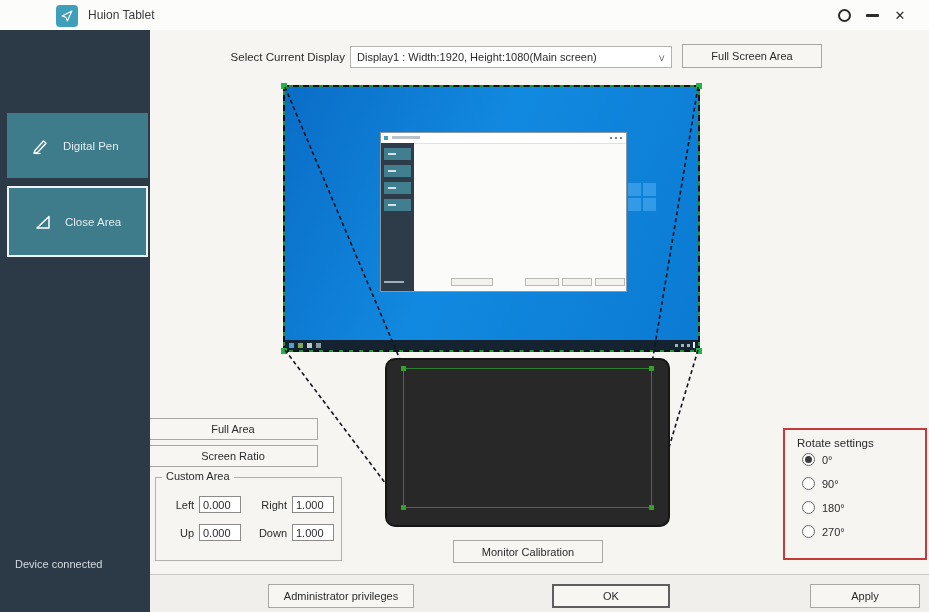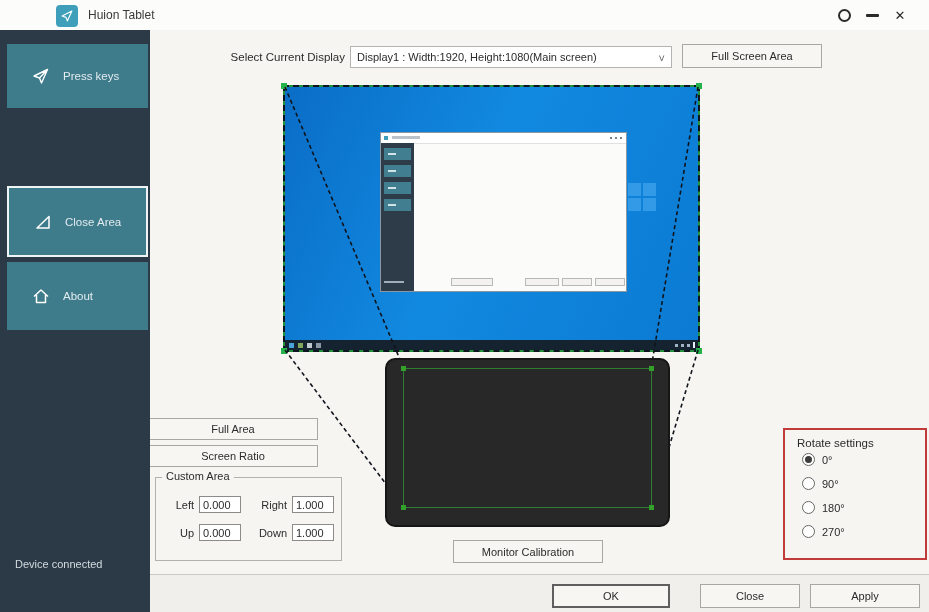--- a/index.html
+++ b/index.html
@@ -112,43 +112,36 @@
   <div class="winctl ctl-settings">
       <span class="ring"></span>
     </div>
   <div class="winctl ctl-min">
       <span class="minbar"></span>
     </div>
   <div class="winctl ctl-close">✕</div>
 </div>
 
 <div class="sidebar">
-  <div class="sb-item sb-press">
+  <div class="sb-item sb-pen">
     <span class="sb-icon">
       <svg class="icon" width="20" height="20" viewBox="0 0 20 20">
-          <path d="M16.5 3.5 L3 10 L8.5 12 L10.5 17 Z M8.5 12 L16.5 3.5" fill="none" stroke="#fff" stroke-width="1.4" stroke-linejoin="round"></path>
+          <path d="M4 14.5 L12.5 5 l2.5 2.2 L6.5 16.5 l-3.5 .8 Z" fill="none" stroke="#fff" stroke-width="1.4" stroke-linejoin="round"></path>
+          <path d="M3.5 17.5 h6" stroke="#fff" stroke-width="1.2"></path>
         </svg>
     </span>
-    <span>Press keys</span>
+    <span>Digital Pen</span>
   </div>
   <div class="sb-item sb-work selected">
     <span class="sb-icon">
       <svg class="icon" width="20" height="20" viewBox="0 0 20 20">
           <path d="M4 16 L16 16 L16 4.5 Z" fill="none" stroke="#fff" stroke-width="1.5" stroke-linejoin="round"></path>
         </svg>
     </span>
     <span>Close Area</span>
-  </div>
-  <div class="sb-item sb-about">
-    <span class="sb-icon">
-      <svg class="icon" width="20" height="20" viewBox="0 0 20 20">
-          <path d="M3 10.5 L10 4 L17 10.5 M5.5 9 V16.5 H14.5 V9" fill="none" stroke="#fff" stroke-width="1.5" stroke-linejoin="round"></path>
-        </svg>
-    </span>
-    <span>About</span>
   </div>
   <div class="device-status">Device connected</div>
 </div>
 
 <div class="display-label">Select Current Display</div>
 <div class="display-select">
   <span>Display1 : Width:1920, Height:1080(Main screen)</span>
   <span class="chev">˅</span>
 </div>
 <div class="btn btn-fullscreen">Full Screen Area</div>
@@ -264,16 +257,16 @@
     <span class="radio"></span>
     <span>180°</span>
   </div>
   <div class="rotate-opt">
     <span class="radio"></span>
     <span>270°</span>
   </div>
 </div>
 
 <div class="footer">
+  <div class="btn btn-admin">Administrator privileges</div>
   <div class="btn btn-ok">OK</div>
-  <div class="btn btn-close">Close</div>
   <div class="btn btn-apply">Apply</div>
 </div>
 
 </body></html>

